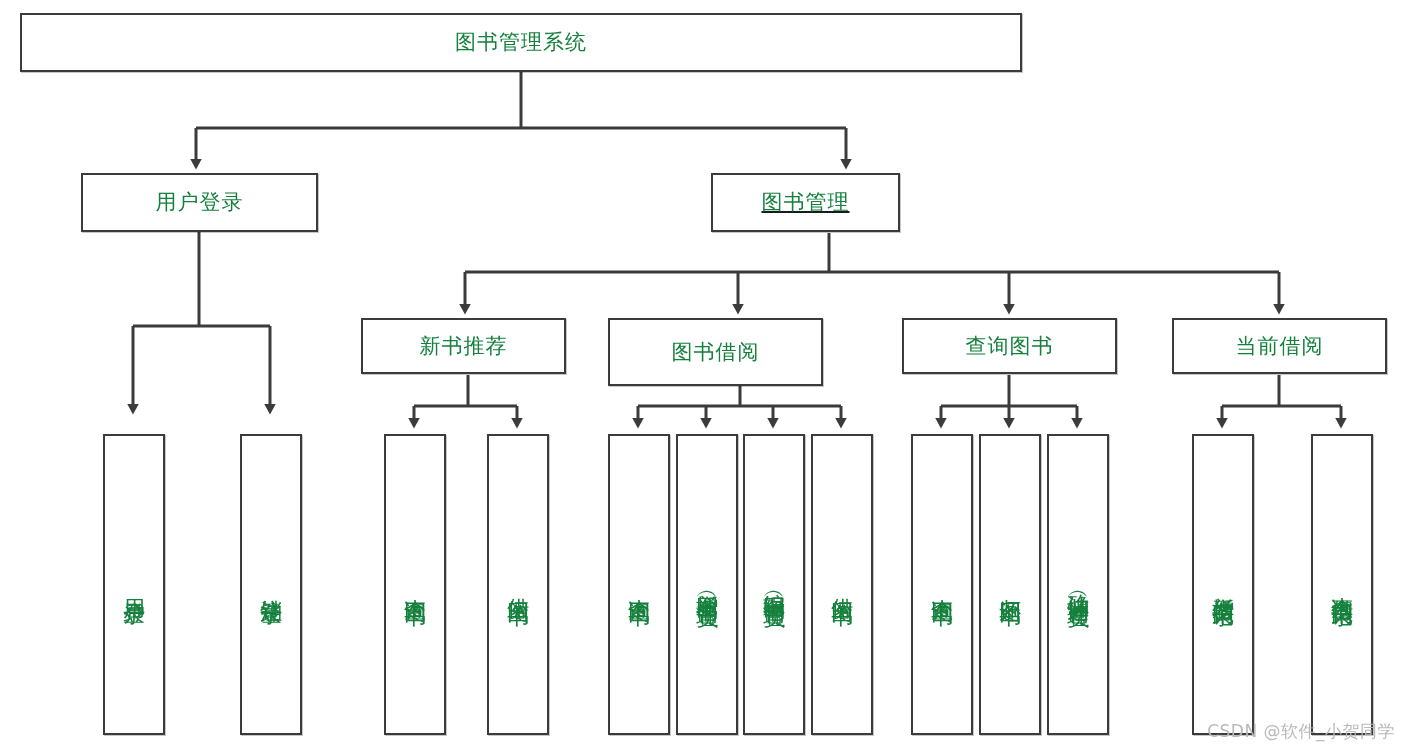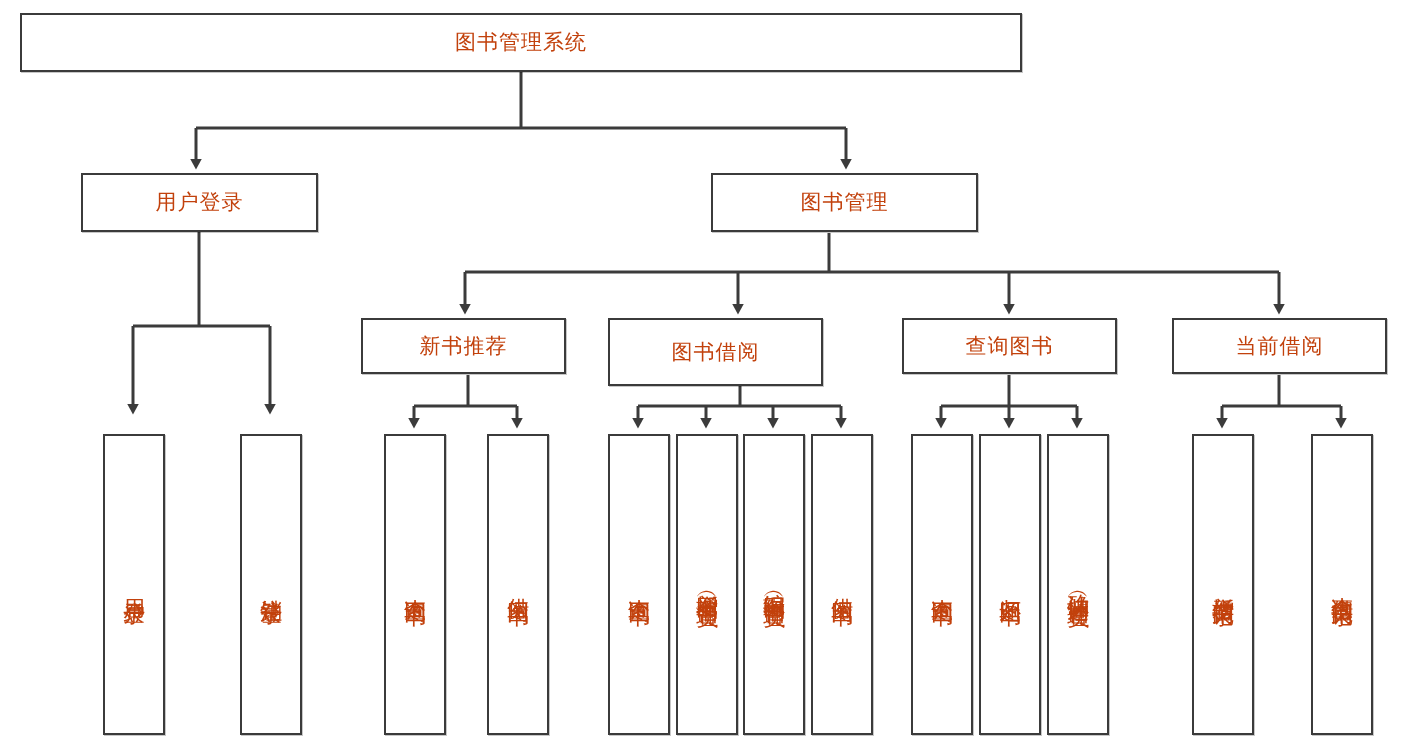--- a/index.html
+++ b/index.html
@@ -34,21 +34,21 @@
     display: flex;
     align-items: center;
     justify-content: center;
     box-shadow: 1px 1px 0 rgba(0,0,0,0.22);
   }
   .node-label {
     font-size: 21px;
     line-height: 1.15;
     letter-spacing: 1px;
     white-space: nowrap;
-    color: #c2410c;
+    color: #15803d;
   }
   
   .node.vertical {
     align-items: center;
     justify-content: center;
   }
   .node.vertical .node-label {
     writing-mode: vertical-rl;
     text-orientation: upright;
     white-space: normal;
@@ -125,21 +125,21 @@
   </svg>
 
   <div class="node" style="left:20px; top:13px; width:1002px; height:59px;">
     <span class="node-label">图书管理系统</span>
   </div>
 
   <div class="node" style="left:81px; top:173px; width:237px; height:59px;">
     <span class="node-label">用户登录</span>
   </div>
 
-  <div class="node" style="left:711px; top:173px; width:267px; height:59px;">
+  <div class="node" style="left:711px; top:173px; width:189px; height:59px;text-decoration:underline;">
     <span class="node-label">图书管理</span>
   </div>
 
   <div class="node" style="left:361px; top:318px; width:205px; height:56px;">
     <span class="node-label">新书推荐</span>
   </div>
 
   <div class="node" style="left:608px; top:318px; width:215px; height:68px;">
     <span class="node-label">图书借阅</span>
   </div>
@@ -197,14 +197,15 @@
   </div>
 
   <div class="node vertical" style="left:1192px; top:434px; width:62px; height:301px;">
     <span class="node-label">新增借阅记录</span>
   </div>
 
   <div class="node vertical" style="left:1311px; top:434px; width:62px; height:301px;">
     <span class="node-label">查询借阅记录</span>
   </div>
 
+  <div class="watermark">CSDN @软件_小贺同学</div>
 
 </div>
 
 </body></html>

